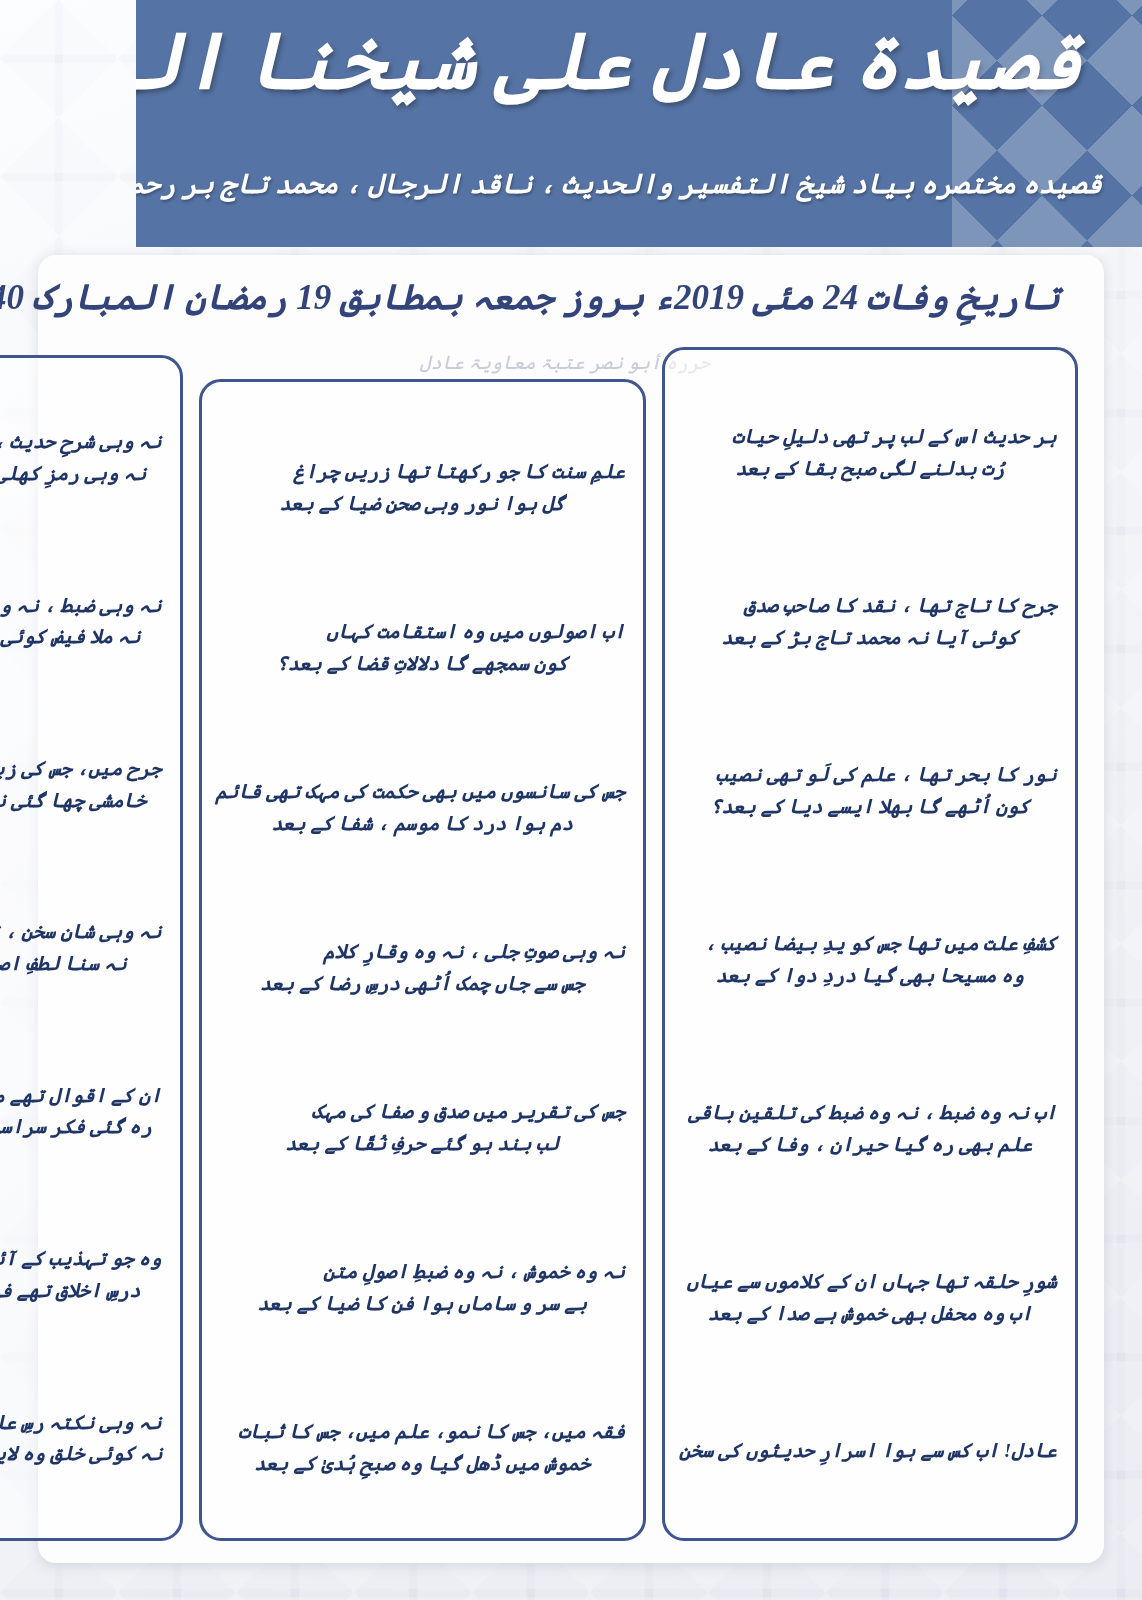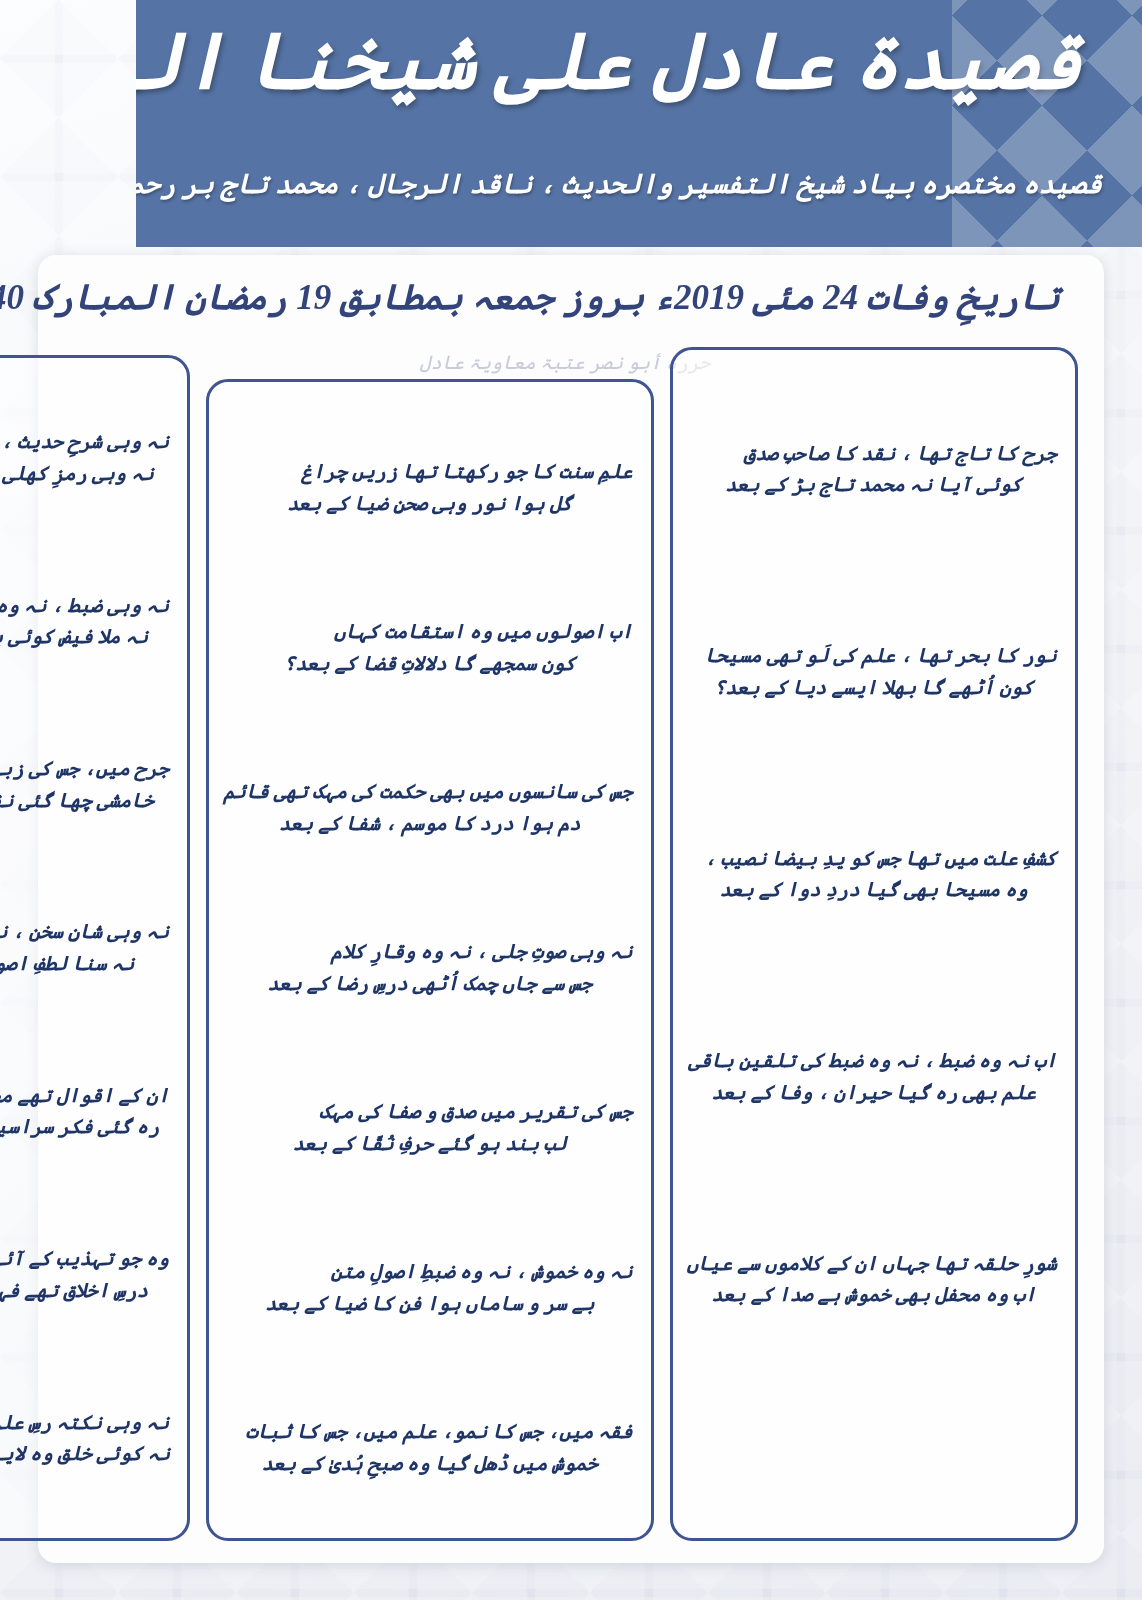--- a/index.html
+++ b/index.html
@@ -159,40 +159,45 @@
 </div>
 
 <div id="main-card">
   <div id="date-line">تاریخِ وفات 24 مئی 2019ء بروز جمعہ بمطابق 19 رمضان المبارک 1440ھ</div>
   <div id="scribe-credit">حررہ أبو نصر عتبۃ معاویۃ عادل</div>
 
   <div id="columns">
 
     <div class="verse-column" id="column-left">
       <div class="couplet">
+        <span class="misra misra-1">ہر حدیث اس کے لب پر تھی دلیلِ حیات</span>
+        <span class="misra misra-2">رُت بدلنے لگی صبح بقا کے بعد</span>
+      </div>
+      <div class="couplet">
         <span class="misra misra-1">جرح کا تاج تھا ، نقد کا صاحبِ صدق</span>
         <span class="misra misra-2">کوئی آیا نہ محمد تاج بڑ کے بعد</span>
       </div>
       <div class="couplet">
-        <span class="misra misra-1">نور کا بحر تھا ، علم کی لَو تھی مسیحا</span>
+        <span class="misra misra-1">نور کا بحر تھا ، علم کی لَو تھی نصیب</span>
         <span class="misra misra-2">کون اُٹھے گا بھلا ایسے دیا کے بعد؟</span>
       </div>
       <div class="couplet">
         <span class="misra misra-1">کشفِ علت میں تھا جس کو یدِ بیضا نصیب ،</span>
         <span class="misra misra-2">وہ مسیحا بھی گیا دردِ دوا کے بعد</span>
       </div>
       <div class="couplet">
         <span class="misra misra-1">اب نہ وہ ضبط ، نہ وہ ضبط کی تلقین باقی</span>
         <span class="misra misra-2">علم بھی رہ گیا حیران ، وفا کے بعد</span>
       </div>
       <div class="couplet">
         <span class="misra misra-1">شورِ حلقہ تھا جہاں ان کے کلاموں سے عیاں</span>
         <span class="misra misra-2">اب وہ محفل بھی خموش ہے صدا کے بعد</span>
       </div>
       <div class="couplet">
+        <span class="misra misra-1">عادل! اب کس سے ہوا اسرارِ حدیثوں کی سخن</span>
       </div>
     </div>
 
     <div class="verse-column" id="column-middle">
       <div class="couplet">
         <span class="misra misra-1">علمِ سنت کا جو رکھتا تھا زریں چراغ</span>
         <span class="misra misra-2">گل ہوا نور وہی صحنِ ضیا کے بعد</span>
       </div>
       <div class="couplet">
         <span class="misra misra-1">اب اصولوں میں وہ استقامت کہاں</span>

